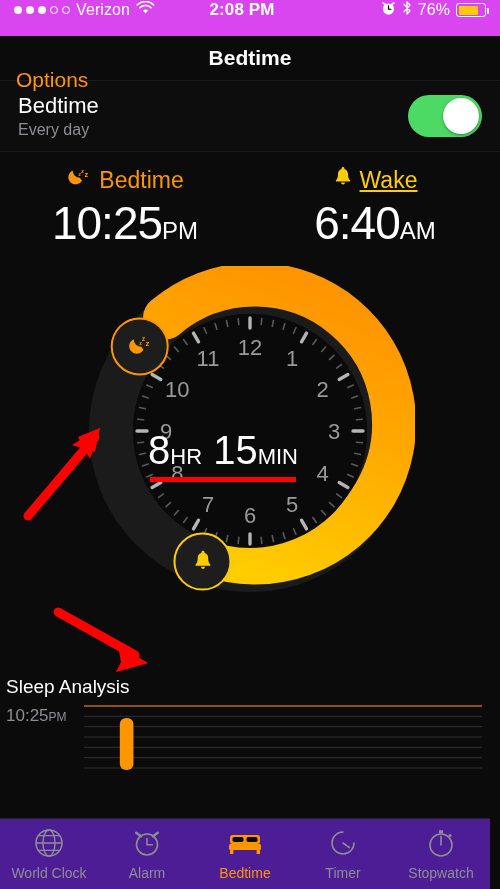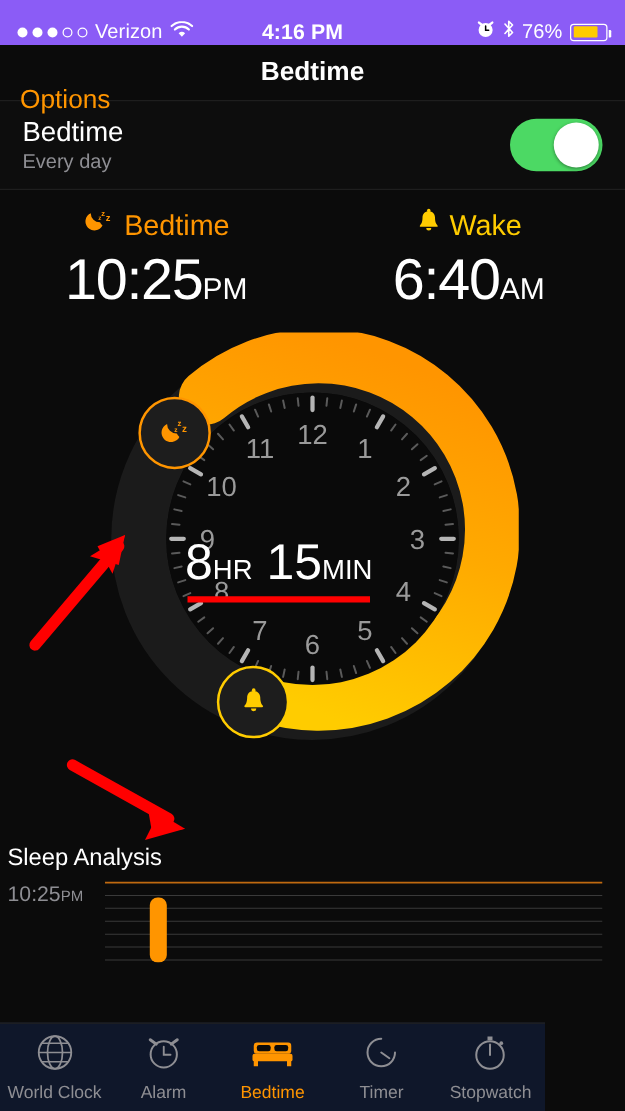--- a/index.html
+++ b/index.html
@@ -6,23 +6,23 @@
   html,body { background:#000; }
   body {
     width:500px; height:889px;
     font-family:"Liberation Sans", sans-serif;
     color:#fff; overflow:hidden; position:relative;
     background:#0b0b0b;
   }
 
   
   .statusbar{
-    height:36px; display:flex; align-items:flex-end;
+    height:36px; display:flex; align-items:flex-start;
     padding:0 14px; font-size:17px; letter-spacing:.1px;
-    background:#8b5cf6;
+    background:#d946ef;
   }
   .sb-left{display:flex;align-items:center;gap:6px;flex:1;}
   .sb-center{flex:0 0 auto;font-weight:600;font-size:17px;}
   .sb-right{display:flex;align-items:center;gap:6px;flex:1;justify-content:flex-end;font-size:16px;padding-left:16px;}
   .dots{display:flex;gap:4px;align-items:center;}
   .dot{width:8px;height:8px;border-radius:50%;background:#fff;}
   .dot.empty{background:transparent;border:1.4px solid #fff;}
   .carrier{font-size:16px;}
   .battpct{font-size:16px;}
   .batt{width:30px;height:14px;border:1.5px solid #fff;border-radius:3px;position:relative;display:flex;align-items:center;padding:1.5px;}
@@ -46,41 +46,41 @@
   .tr-title{font-size:22px;color:#fff;line-height:1.15;}
   .tr-sub{font-size:16px;color:#8e8e93;margin-top:2px;}
   .switch{width:74px;height:42px;border-radius:21px;background:#4cd964;position:relative;flex:0 0 auto;}
   .switch .knob{position:absolute;top:3px;right:3px;width:36px;height:36px;border-radius:50%;background:#fff;box-shadow:0 1px 3px rgba(0,0,0,.4);}
 
   
   .times{display:flex;padding:14px 0 6px;}
   .tcol{flex:1;text-align:center;}
   .tlabel{display:flex;align-items:center;justify-content:center;gap:7px;font-size:23px;}
   .tlabel.bed{color:#ff9500;}
-  .tlabel.wake{color:#ffcc00;}
+  .tlabel.wake{color:#ffcc00;text-decoration:underline;}
   .tvalue{font-size:46px;font-weight:300;color:#fff;margin-top:2px;letter-spacing:-1px;}
   .tvalue .sfx{font-size:24px;font-weight:400;letter-spacing:0;}
 
   
   .dial-wrap{position:relative;width:500px;height:420px;}
   .dial{position:absolute;left:85px;top:10px;width:330px;height:330px;}
   .dial svg{display:block;}
 
   
   .sleep{padding:0 0 0 6px;}
   .sa-title{font-size:19px;color:#fff;}
   .sa-row{display:flex;align-items:flex-start;margin-top:6px;}
   .sa-time{font-size:17px;color:#8e8e93;width:78px;flex:0 0 78px;padding-top:2px;}
   .sa-time .sfx{font-size:12px;}
   .sa-chart{position:relative;flex:1;height:66px;margin-right:18px;}
 
   
   .tabbar{
-    position:absolute;left:0;bottom:0;width:436px;height:71px;
-    display:flex;background:#0f172a;border-top:1px solid #222;
+    position:absolute;left:0;bottom:0;width:490px;height:71px;
+    display:flex;background:#4c1d95;border-top:1px solid #222;
   }
   .tab{flex:1;display:flex;flex-direction:column;align-items:center;justify-content:center;gap:3px;color:#8e8e93;}
   .tab.active{color:#ff9500;}
   .tab-label{font-size:14px;}
 
   
   .anno{position:absolute;left:0;top:0;width:500px;height:889px;pointer-events:none;}
 </style>
 </head>
 <body>
@@ -96,21 +96,21 @@
     </div>
     <span class="carrier">Verizon</span>
     <span>
       <svg width="19" height="14" viewBox="0 0 19 14">
           <path d="M9.5 12.4 6.9 9.6a3.9 3.9 0 0 1 5.2 0z" fill="#fff"></path>
           <path d="M3.9 6.6a8 8 0 0 1 11.2 0" stroke="#fff" stroke-width="1.7" fill="none" stroke-linecap="round"></path>
           <path d="M1.3 3.8a11.8 11.8 0 0 1 16.4 0" stroke="#fff" stroke-width="1.7" fill="none" stroke-linecap="round"></path>
         </svg>
     </span>
   </div>
-  <div class="sb-center">4:16 PM</div>
+  <div class="sb-center">2:08 PM</div>
   <div class="sb-right">
     <span>
       <svg width="15" height="15" viewBox="0 0 16 16">
           <circle cx="8" cy="8.6" r="6" fill="#fff"></circle>
           <path d="M2.3 2.2 5 4.3M13.7 2.2 11 4.3" stroke="#fff" stroke-width="2" stroke-linecap="round"></path>
           <path d="M8 5.2v3.6h2.6" stroke="#000" stroke-width="1.3" stroke-linecap="round" fill="none"></path>
         </svg>
     </span>
     <span>
       <svg width="10" height="16" viewBox="0 0 10 16">

